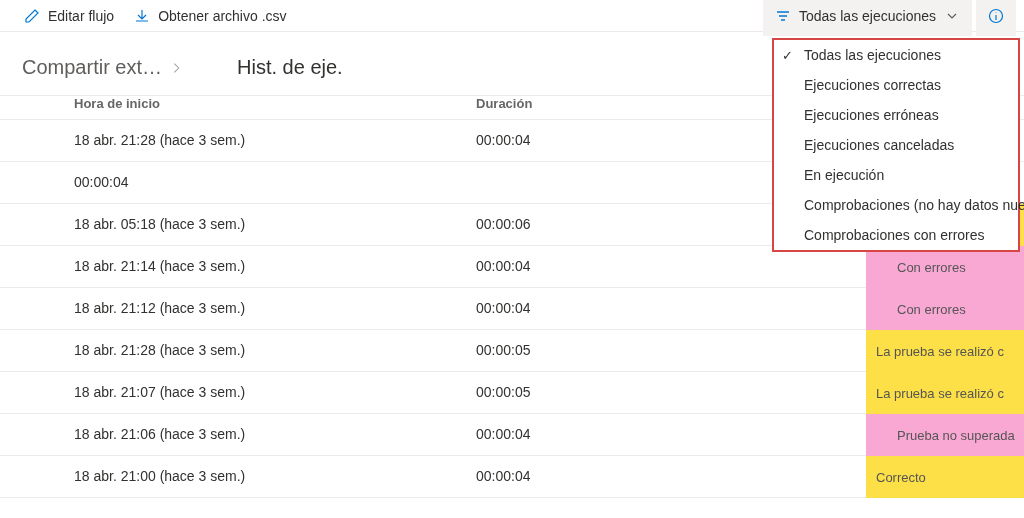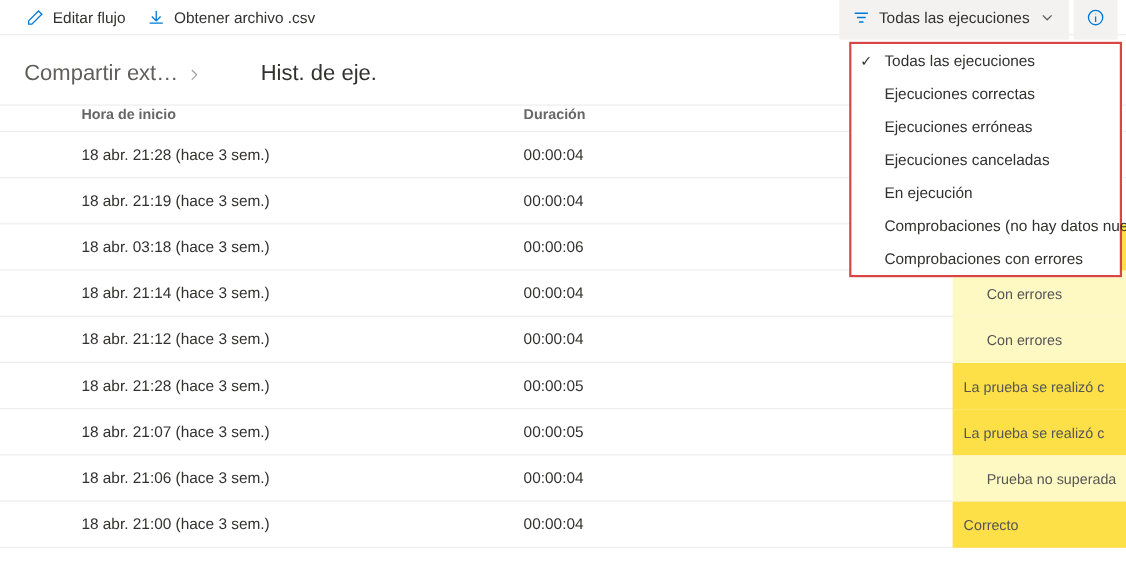--- a/index.html
+++ b/index.html
@@ -121,21 +121,21 @@
       align-items: center;
       padding-left: 10px;
       flex: 1;
       font-size: 13px;
       color: #555;
       margin: -12px 0;
       overflow: hidden;
       white-space: nowrap;
     }
     .status-error {
-      background: #fef9c3;
+      background: #f9a8d4;
       padding-left: 31px;
     }
     .status-warn {
       background: #fde047;
     }
     .dropdown {
       position: absolute;
       top: 38px;
       right: 4px;
       width: 248px;
@@ -227,26 +227,25 @@
     <div class="col-duration">Duración</div>
     <div class="col-status"></div>
   </div>
   <div id="rows">
       <div class="table-row">
         <div class="col-start">18 abr. 21:28 (hace 3 sem.)</div>
         <div class="col-duration">00:00:04</div>
         <div class="status-cell "></div>
       </div>
       <div class="table-row">
-        <div class="col-start">18 abr. 21:19 (hace 3 sem.)</div>
         <div class="col-duration">00:00:04</div>
         <div class="status-cell "></div>
       </div>
       <div class="table-row">
-        <div class="col-start">18 abr. 03:18 (hace 3 sem.)</div>
+        <div class="col-start">18 abr. 05:18 (hace 3 sem.)</div>
         <div class="col-duration">00:00:06</div>
         <div class="status-cell status-warn">La prueba se realizó c</div>
       </div>
       <div class="table-row">
         <div class="col-start">18 abr. 21:14 (hace 3 sem.)</div>
         <div class="col-duration">00:00:04</div>
         <div class="status-cell status-error">Con errores</div>
       </div>
       <div class="table-row">
         <div class="col-start">18 abr. 21:12 (hace 3 sem.)</div>

